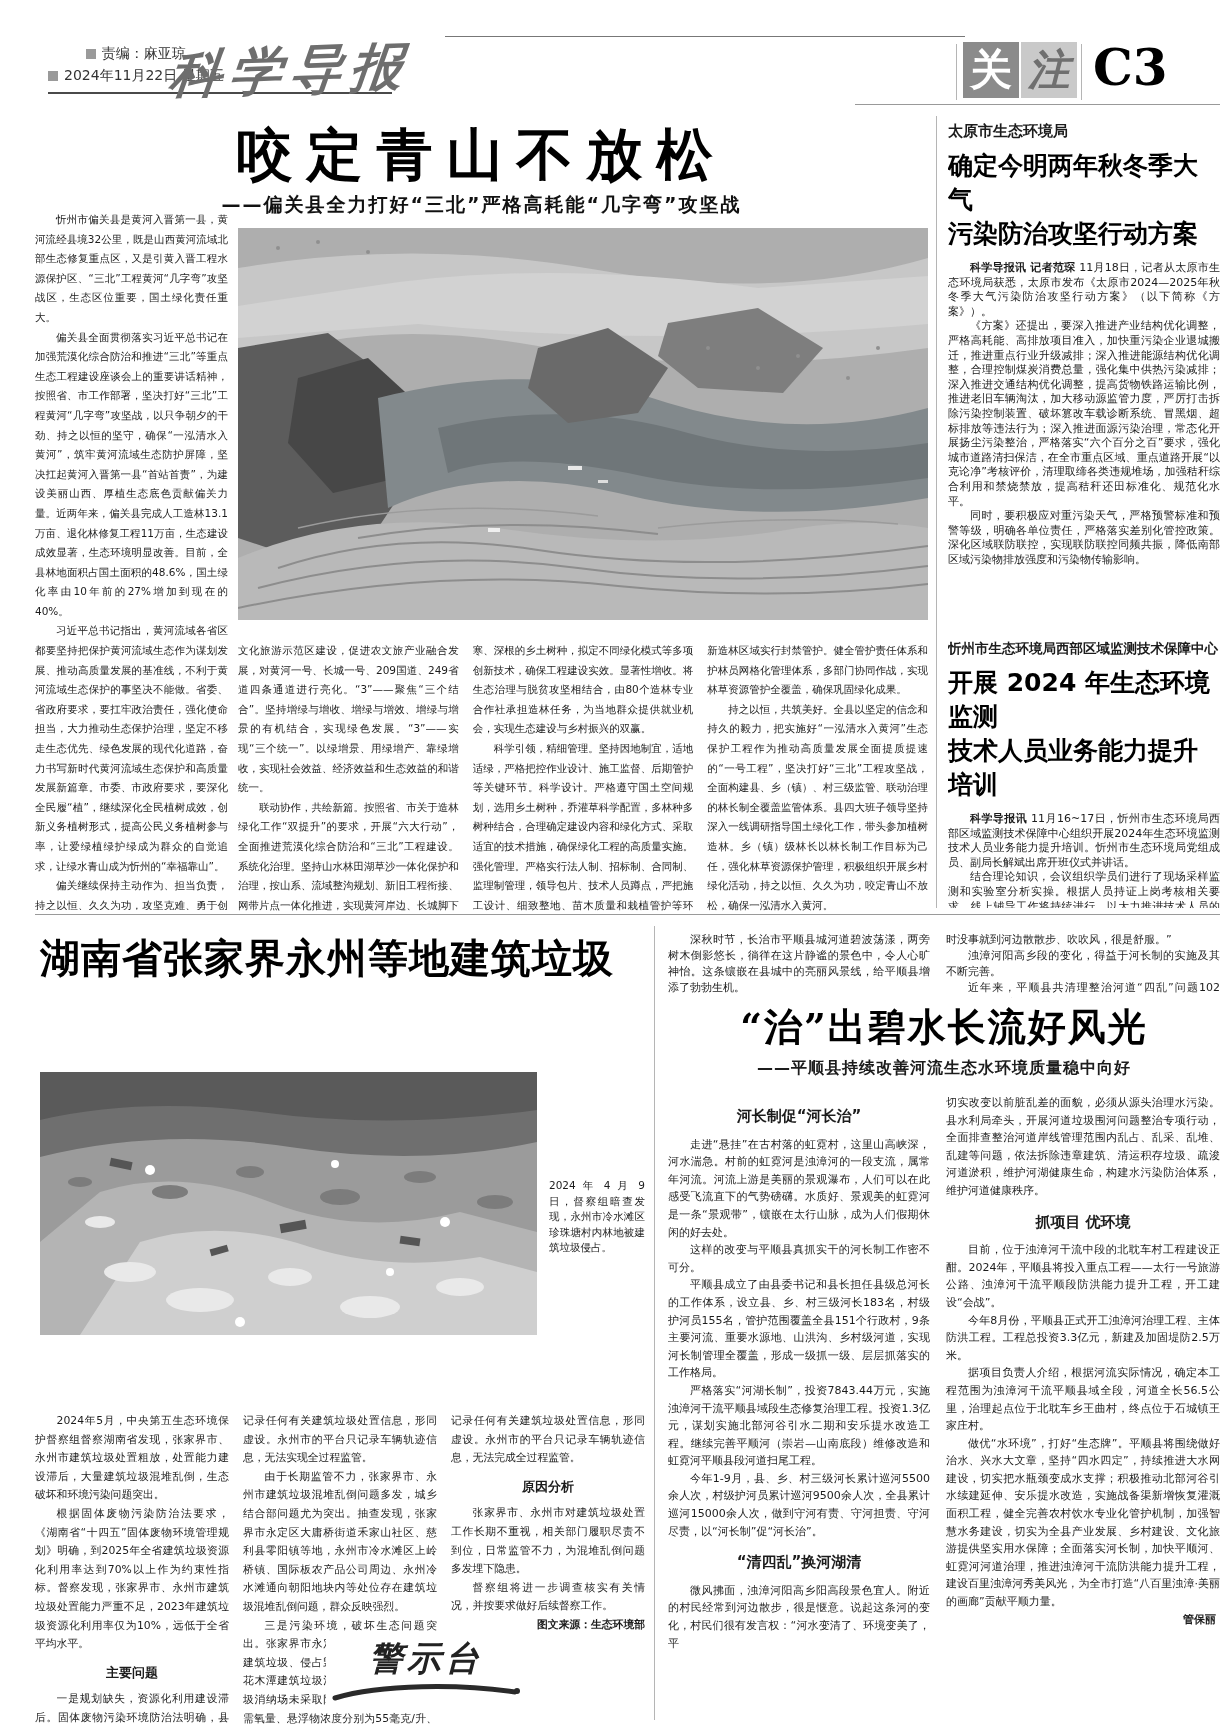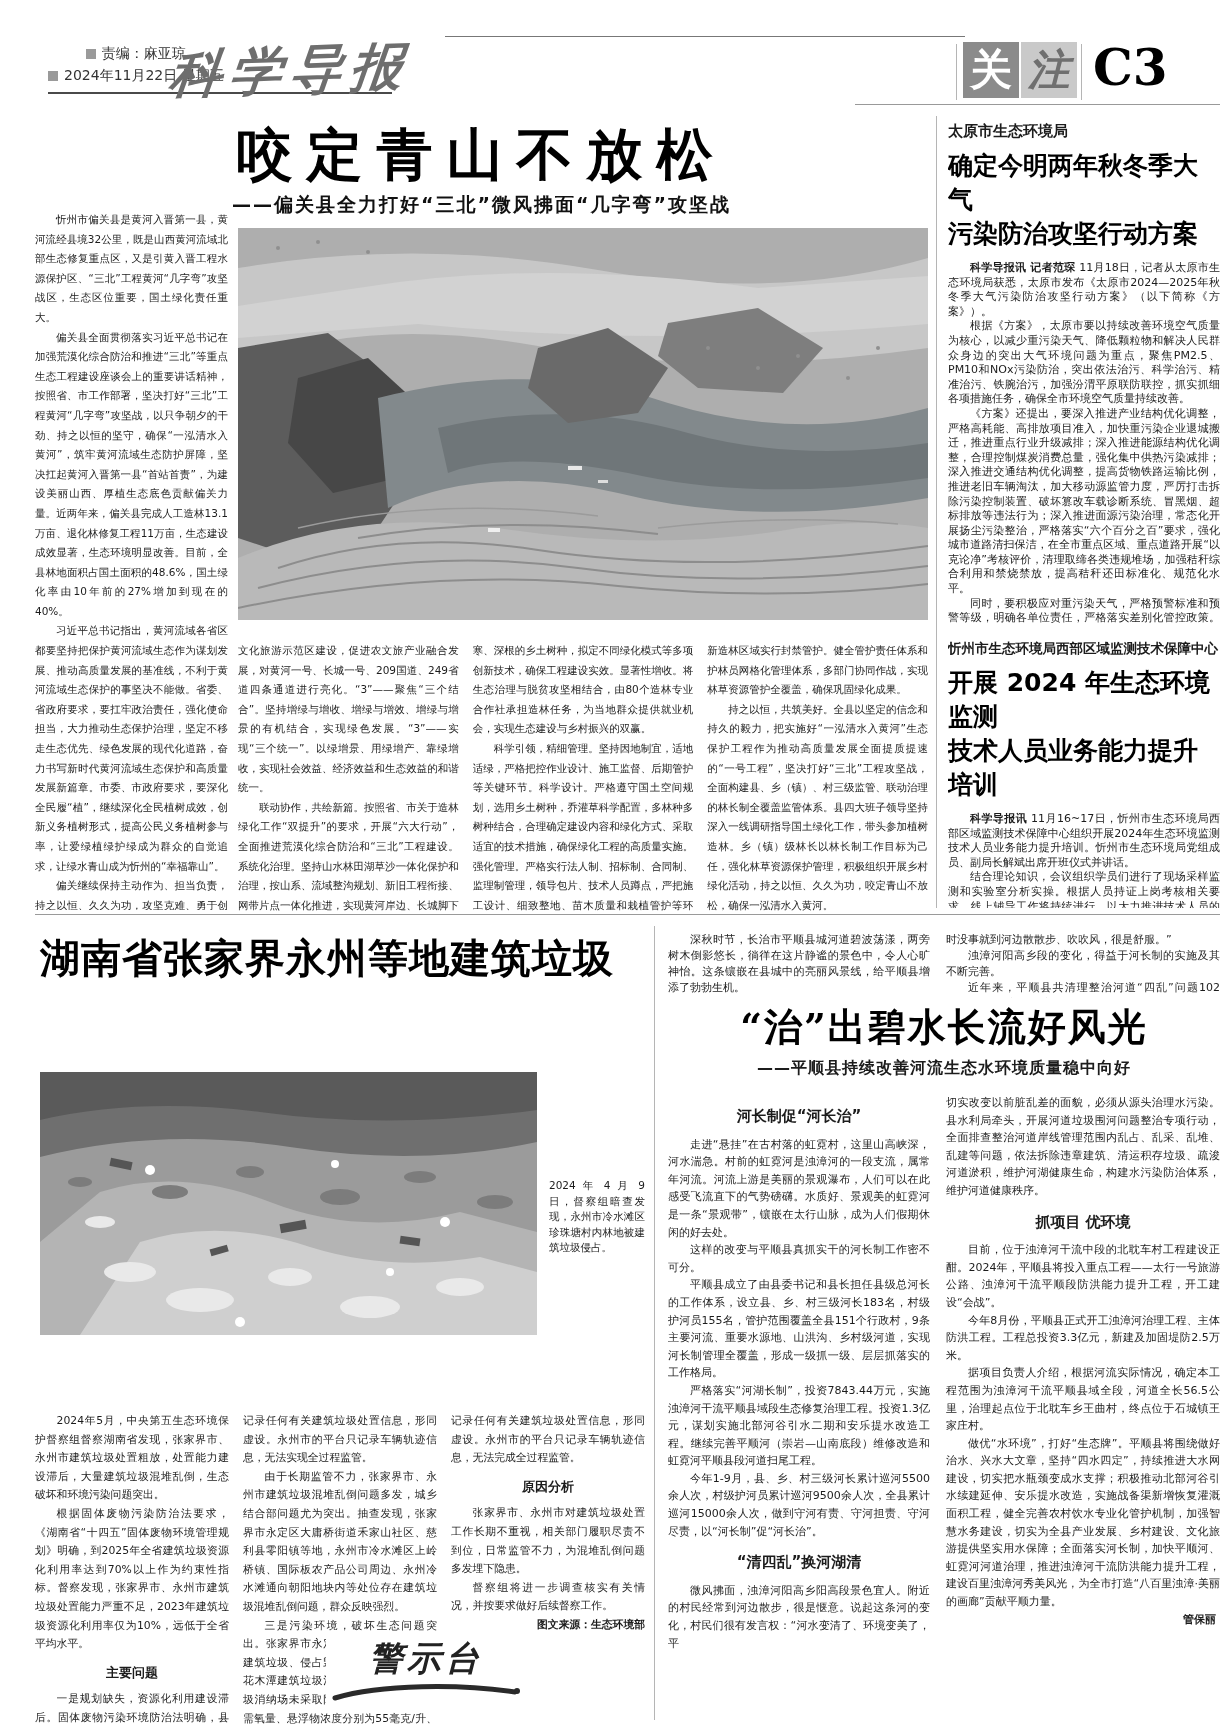--- a/index.html
+++ b/index.html
@@ -76,21 +76,21 @@
   <div class="rule-h" style="left:445px;top:36px;width:520px;background:#777;"></div>
 
   <div class="rule-v" style="left:956px;top:44px;height:56px;"></div>
   <div class="badge-box badge-guan" style="left:963px;top:42px;">关</div>
   <div class="badge-box badge-zhu" style="left:1021px;top:42px;">注</div>
   <div class="rule-v" style="left:1081px;top:44px;height:56px;"></div>
   <div class="abs pageno" style="left:1093px;top:38px;">C3</div>
   <div class="rule-h" style="left:855px;top:104px;width:365px;background:#999;"></div>
 
   <div class="abs main-hl" style="left:35px;top:118px;width:893px;">咬定青山不放松</div>
-  <div class="abs main-sub" style="left:35px;top:192px;width:893px;">——偏关县全力打好“三北”微风拂面“几字弯”攻坚战</div>
+  <div class="abs main-sub" style="left:35px;top:192px;width:893px;">——偏关县全力打好“三北”严格高耗能“几字弯”攻坚战</div>
 
   <div class="abs" style="left:238px;top:228px;width:690px;height:392px;">
     <svg width="690" height="392" viewBox="0 0 690 392" xmlns="http://www.w3.org/2000/svg">
       <rect width="690" height="392" fill="#aeaeae"></rect>
 
       <path d="M0,40 Q180,10 360,42 T690,30 L690,120 Q480,150 300,118 T0,140 Z" fill="#c7c7c7"></path>
       <path d="M120,60 Q300,30 520,60 L690,48 L690,96 Q420,120 180,96 L0,110 L0,78 Z" fill="#d2d2d2"></path>
 
       <path d="M0,120 L90,105 L150,150 L120,210 L180,240 L140,300 L60,330 L0,310 Z" fill="#5c5c5c"></path>
       <path d="M60,150 L130,130 L190,185 L160,250 L95,265 L50,215 Z" fill="#474747"></path>
@@ -155,21 +155,20 @@
   <div class="rule-v" style="left:936px;top:116px;height:792px;"></div>
 
   <div class="abs sb" style="left:948px;top:122px;height:504px;overflow:hidden;">
     <div class="kicker">太原市生态环境局</div>
     <div class="hl">
       <span style="display:block">确定今明两年秋冬季大气</span>
       <span style="display:block">污染防治攻坚行动方案</span>
     </div>
     <div class="body" style="height:398px;">
         <p class="para"><b>科学导报讯 记者范琛</b> 11月18日，记者从太原市生态环境局获悉，太原市发布《太原市2024—2025年秋冬季大气污染防治攻坚行动方案》（以下简称《方案》）。</p>
-        <p class="para">根据《方案》，太原市要以持续改善环境空气质量为核心，以减少重污染天气、降低颗粒物和解决人民群众身边的突出大气环境问题为重点，聚焦PM2.5、PM10和NOx污染防治，突出依法治污、科学治污、精准治污、铁腕治污，加强汾渭平原联防联控，抓实抓细各项措施任务，确保全市环境空气质量持续改善。</p>
         <p class="para">《方案》还提出，要深入推进产业结构优化调整，严格高耗能、高排放项目准入，加快重污染企业退城搬迁，推进重点行业升级减排；深入推进能源结构优化调整，合理控制煤炭消费总量，强化集中供热污染减排；深入推进交通结构优化调整，提高货物铁路运输比例，推进老旧车辆淘汰，加大移动源监管力度，严厉打击拆除污染控制装置、破坏篡改车载诊断系统、冒黑烟、超标排放等违法行为；深入推进面源污染治理，常态化开展扬尘污染整治，严格落实“六个百分之百”要求，强化城市道路清扫保洁，在全市重点区域、重点道路开展“以克论净”考核评价，清理取缔各类违规堆场，加强秸秆综合利用和禁烧禁放，提高秸秆还田标准化、规范化水平。</p>
         <p class="para">同时，要积极应对重污染天气，严格预警标准和预警等级，明确各单位责任，严格落实差别化管控政策。深化区域联防联控，实现联防联控同频共振，降低南部区域污染物排放强度和污染物传输影响。</p>
       </div>
   </div>
 
   <div class="abs sb" style="left:948px;top:640px;height:268px;overflow:hidden;">
     <div class="kicker" style="font-size:13.5px;">忻州市生态环境局西部区域监测技术保障中心</div>
     <div class="hl">
       <span style="display:block">开展 2024 年生态环境监测</span>
       <span style="display:block">技术人员业务能力提升培训</span>

